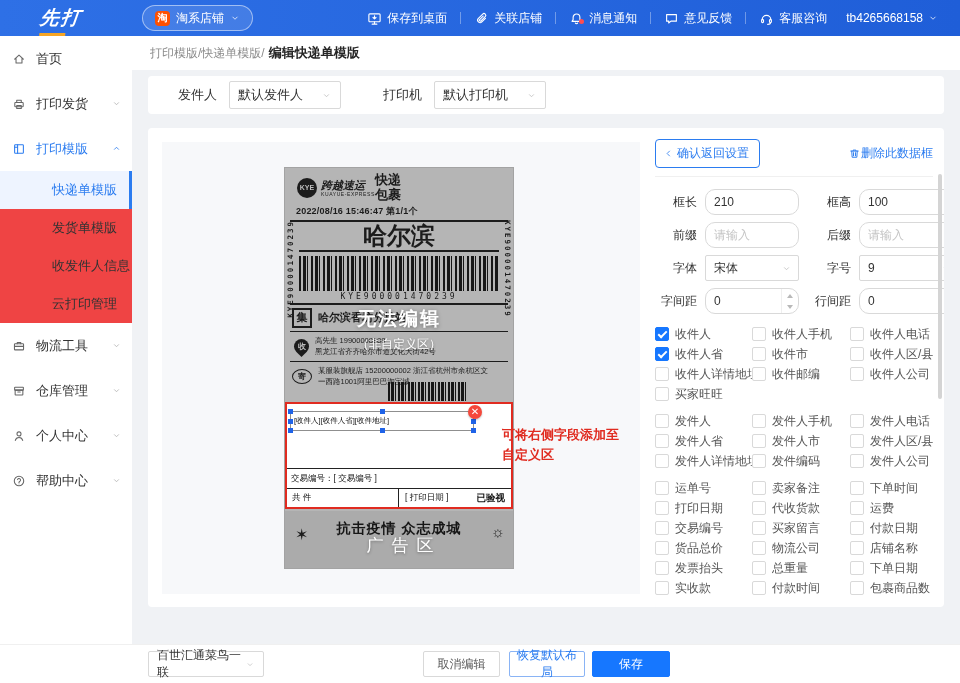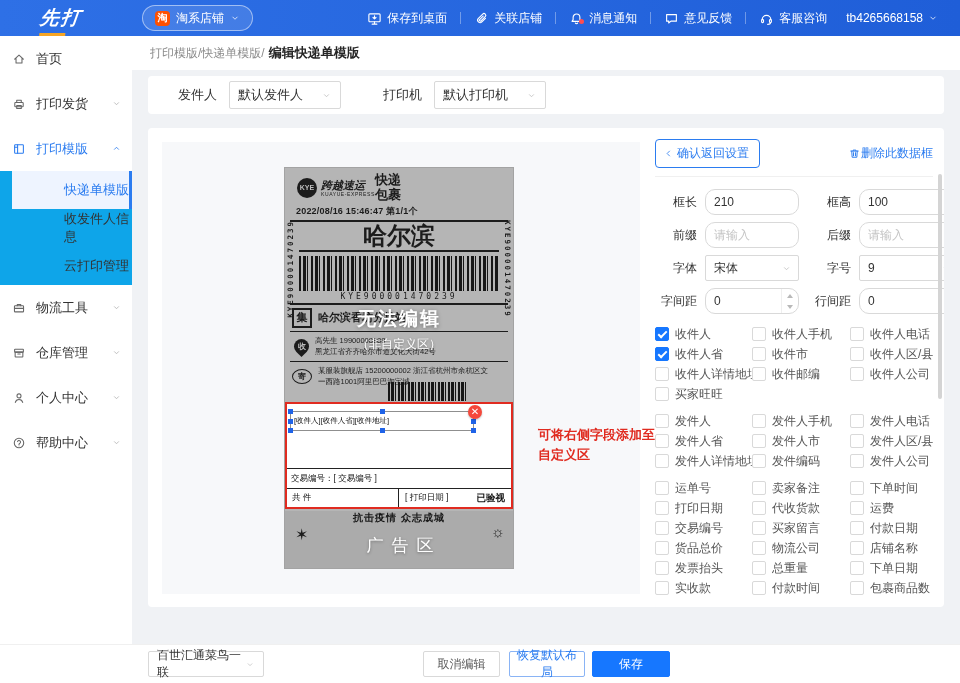--- a/index.html
+++ b/index.html
@@ -25,21 +25,21 @@
   .account .icon{width:10px;height:10px;}
   
   .sidebar{position:absolute;top:36px;left:0;bottom:0;width:132px;background:#fff;z-index:10;}
   .side-item{height:45px;display:flex;align-items:center;gap:10px;padding:0 10px 0 12px;
     font-size:13px;color:#333;cursor:pointer;}
   .side-item .s-icon{width:14px;height:14px;color:#666;}
   .side-item .grow{flex:1;}
   .side-caret{width:11px;height:11px;color:#b3b3b3;}
   .side-item.active{color:#2b7cf0;}
   .side-item.active .s-icon,.side-item.active .side-caret{color:#2b7cf0;}
-  .submenu{background:#0ea5e9;padding-left:12px;}
+  .submenu{background:#ef4444;}
   .sub-item{height:38px;display:flex;align-items:center;padding-left:52px;font-size:13px;color:#333;
     cursor:pointer;position:relative;}
   .sub-item.active{color:#2b7cf0;background:#eef4ff;}
   .sub-item.active::after{content:"";position:absolute;right:0;top:0;bottom:0;width:3px;background:#2b7cf0;}
   .collapse-btn{position:absolute;left:10px;bottom:9px;width:16px;height:16px;color:#9aa0a6;cursor:pointer;}
   
   .bc-strip{position:absolute;left:132px;top:36px;right:0;height:34px;background:#fff;
     display:flex;align-items:center;padding-left:18px;font-size:12px;color:#8c8c8c;}
   .bc-current{color:#262626;font-weight:bold;font-size:13px;margin-left:4px;}
   .filter-card{position:absolute;left:148px;top:76px;width:796px;height:38px;background:#fff;
@@ -104,25 +104,25 @@
     box-shadow:0 1px 2px rgba(0,0,0,.25);}
   .trade-row{position:absolute;left:0;right:0;top:64px;height:20px;border-top:1.5px solid #222;
     display:flex;align-items:center;padding-left:4px;font-size:8.5px;color:#111;box-sizing:border-box;}
   .qty-row{position:absolute;left:0;right:0;top:84px;bottom:0;border-top:1.5px solid #222;display:flex;
     font-size:8.5px;color:#111;}
   .qty-cell{width:106px;border-right:1.5px solid #222;display:flex;align-items:center;padding-left:5px;}
   .date-cell{flex:1;display:flex;align-items:center;justify-content:space-between;padding:0 6px 0 6px;}
   .verified{font-weight:bold;font-size:9.5px;}
   
   .ad-zone{position:absolute;left:0;top:343px;width:228px;height:57px;background:#ababab;overflow:hidden;}
-  .ad-text{text-align:center;font-size:10px;font-weight:bold;color:#161616;letter-spacing:1px;}
+  .ad-text{text-align:center;font-size:14px;font-weight:bold;color:#161616;margin-top:9px;letter-spacing:1px;}
   .ad-deco{position:absolute;font-size:13px;color:#1c1c1c;}
   .ad-overlay{position:absolute;left:10px;right:0;top:23px;text-align:center;color:#fff;font-size:17px;
     letter-spacing:8px;text-shadow:0 1px 3px rgba(0,0,0,.35);}
-  .hint-text{position:absolute;left:376px;top:283px;width:122px;color:#e02b20;font-size:13px;
+  .hint-text{position:absolute;left:340px;top:283px;width:122px;color:#e02b20;font-size:13px;
     font-weight:bold;line-height:1.55;}
   
   .settings{position:absolute;left:507px;top:8px;width:278px;}
   .panel-head{display:flex;justify-content:space-between;align-items:center;height:34px;}
   .back-btn{display:flex;gap:3px;align-items:center;border:1px solid #2b7cf0;color:#2b7cf0;
     font-size:12px;padding:5px 10px 5px 7px;border-radius:4px;background:#fff;cursor:pointer;}
   .back-btn .icon{width:11px;height:11px;}
   .del-link{display:flex;align-items:center;color:#2b7cf0;font-size:12px;cursor:pointer;}
   .del-link .icon{width:13px;height:13px;}
   .panel-divider{height:1px;background:#f0f0f0;margin:6px 0 12px;}
@@ -253,20 +253,21 @@
           <rect x="3" y="3.2" width="10" height="9.6" rx="0.8"></rect>
           <path d="M6.4 3.2v9.6M3 6h3.4"></path>
         </svg>
         <span class="grow">打印模版</span>
         <svg class="icon side-caret" viewBox="0 0 16 16" fill="none" stroke="currentColor" stroke-width="1.2" stroke-linecap="round" stroke-linejoin="round">
           <path d="M5 9.2 8 6.2l3 3"></path>
         </svg>
       </div>
       <div class="submenu">
         <div class="sub-item active">快递单模版</div>
+        <div class="sub-item">发货单模版</div>
         <div class="sub-item">收发件人信息</div>
         <div class="sub-item">云打印管理</div>
       </div>
       <div class="side-item">
         <svg class="icon s-icon" viewBox="0 0 16 16" fill="none" stroke="currentColor" stroke-width="1.2" stroke-linecap="round" stroke-linejoin="round">
           <rect x="2.8" y="5.4" width="10.4" height="7" rx="0.8"></rect>
           <path d="M6 5.4V4h4v1.4M2.8 8.4h10.4"></path>
         </svg>
         <span class="grow">物流工具</span>
         <svg class="icon side-caret" viewBox="0 0 16 16" fill="none" stroke="currentColor" stroke-width="1.2" stroke-linecap="round" stroke-linejoin="round">

